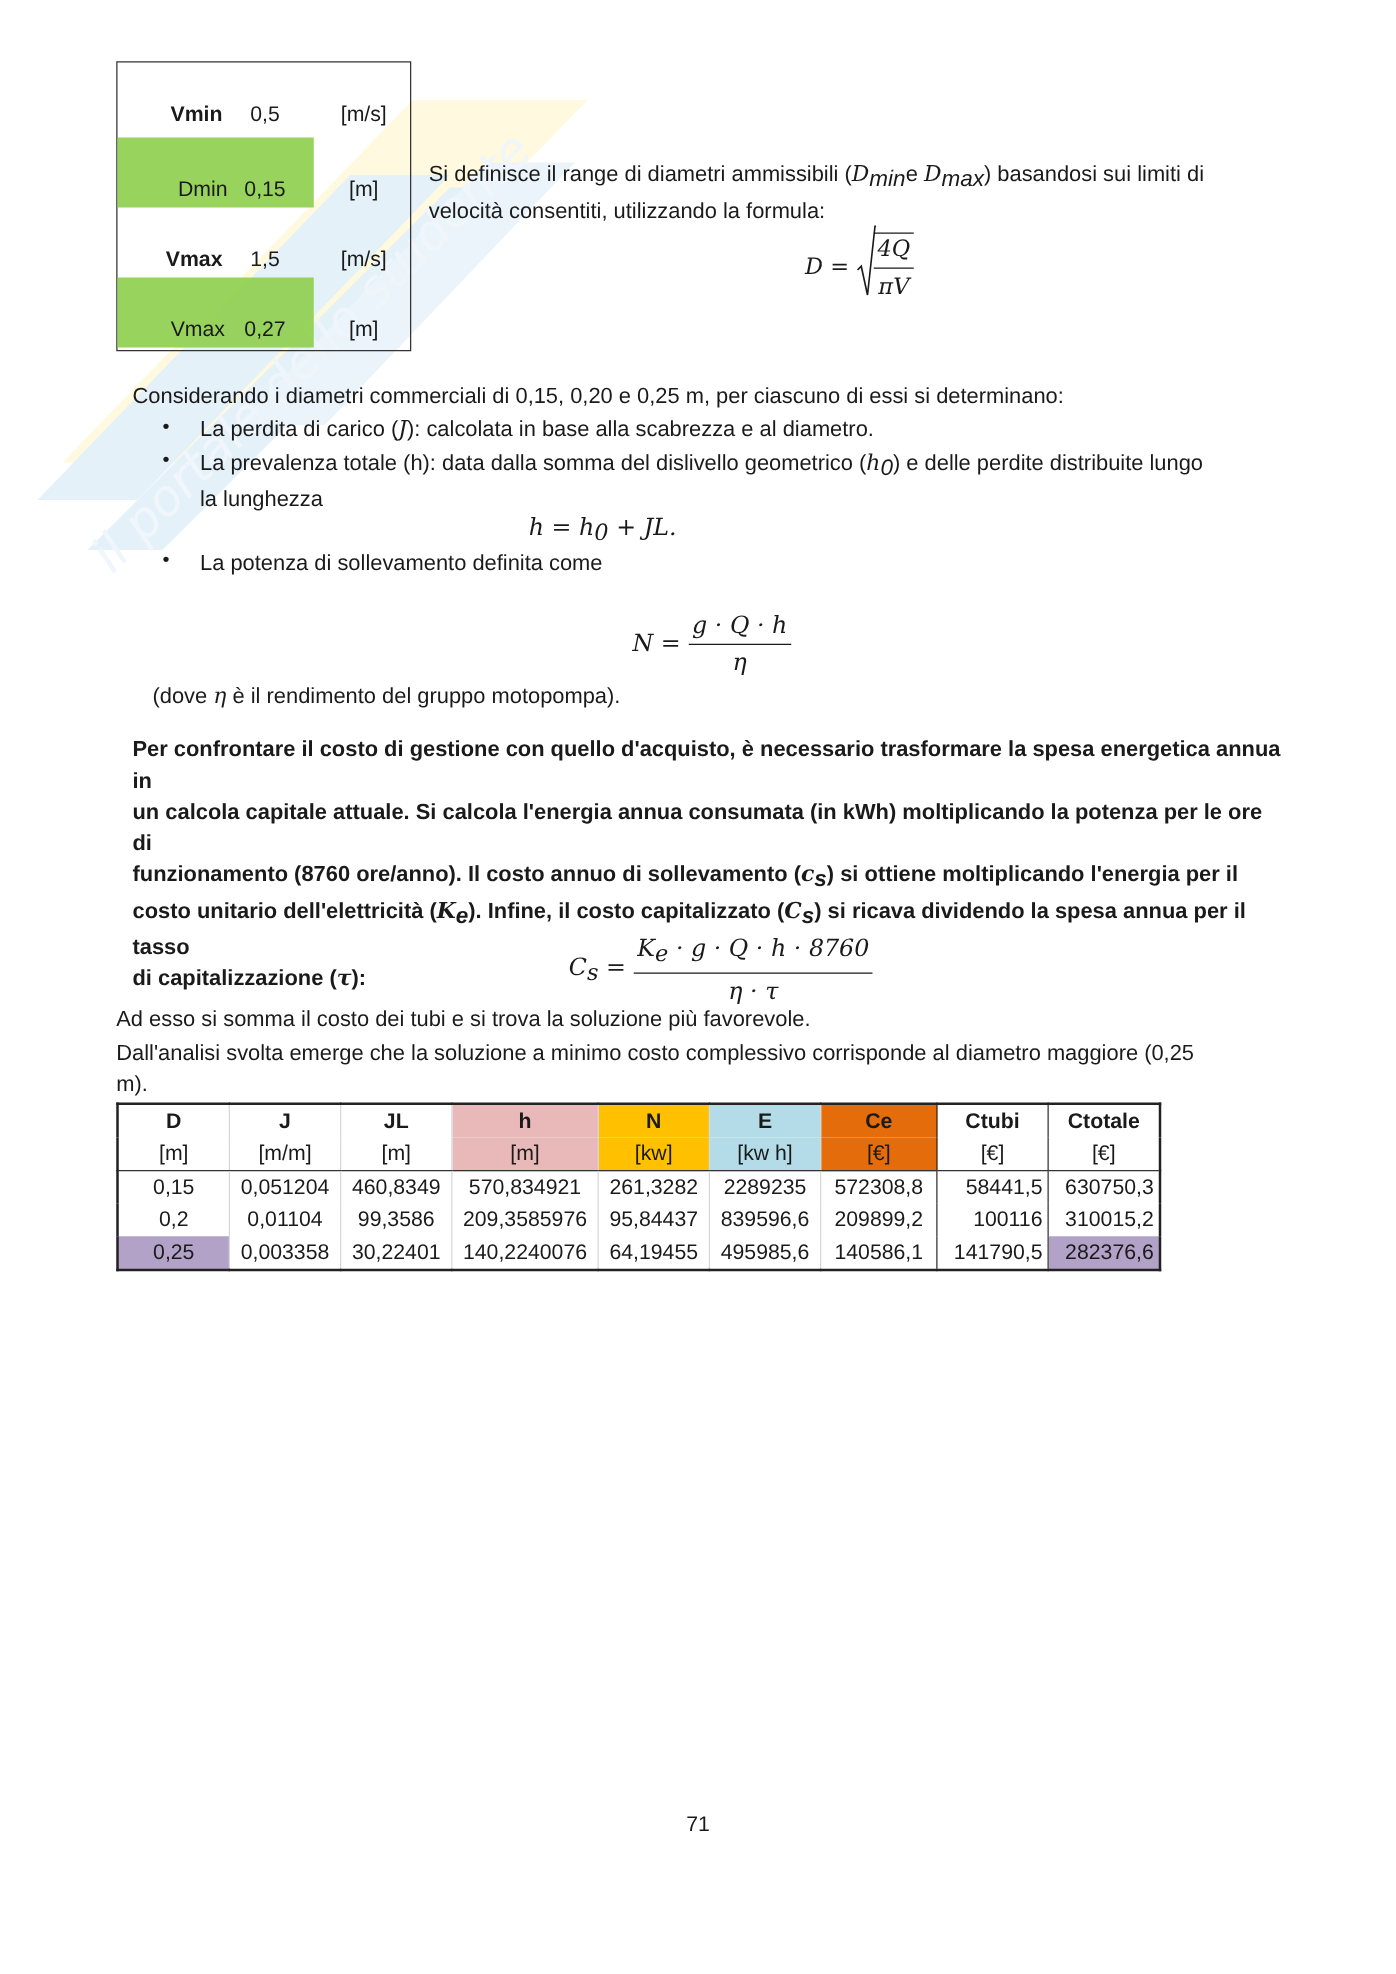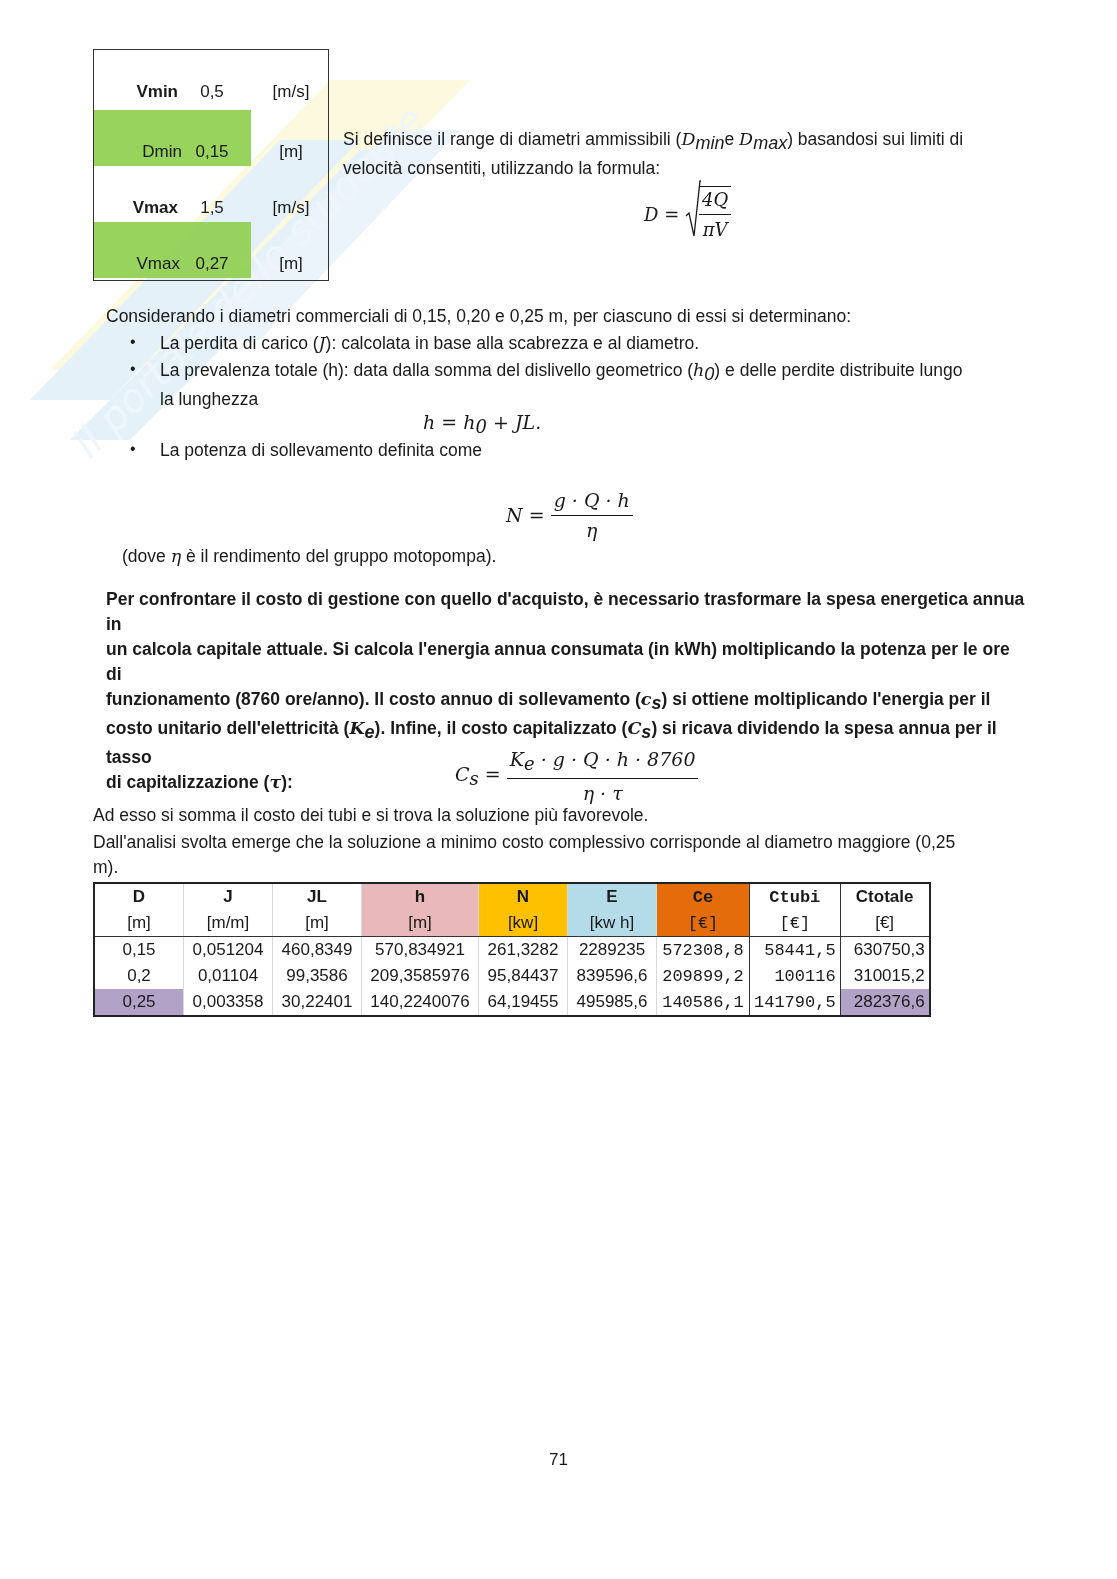--- a/index.html
+++ b/index.html
@@ -32,21 +32,21 @@
   .frac .den { display: block; padding-top: 2px; }
 
   .bullet { position: absolute; left: 130px; font-size: 16px; }
 
   
   table.res { position: absolute; left: 93px; top: 882px; border-collapse: collapse;
               font-size: 17px; }
   table.res td { height: 26px; padding: 0 4px; text-align: center; border-right: 1px solid #d8d8d8; white-space: nowrap; }
   table.res tr.h td { font-weight: bold; }
   table.res tr.u td { border-bottom: 1.5px solid #333; }
-  table.res td.bl { border-right: 1.5px solid #333; font-family: Liberation Mono, monospace; }
+  table.res td.bl { border-right: 1.5px solid #333; }
   table.res td.right { text-align: right; }
   table.res { border: 2px solid #222; }
   .pink { background: #e8b9b8; }
   .amber { background: #ffc000; }
   .lblue { background: #b4dce8; }
   .orange { background: #e46c0a; }
   .purple { background: #b3a2c7; }
 
   .pagenum { position: absolute; left: 0; width: 1117px; top: 1450px; text-align: center; font-size: 17px; }
 </style>

